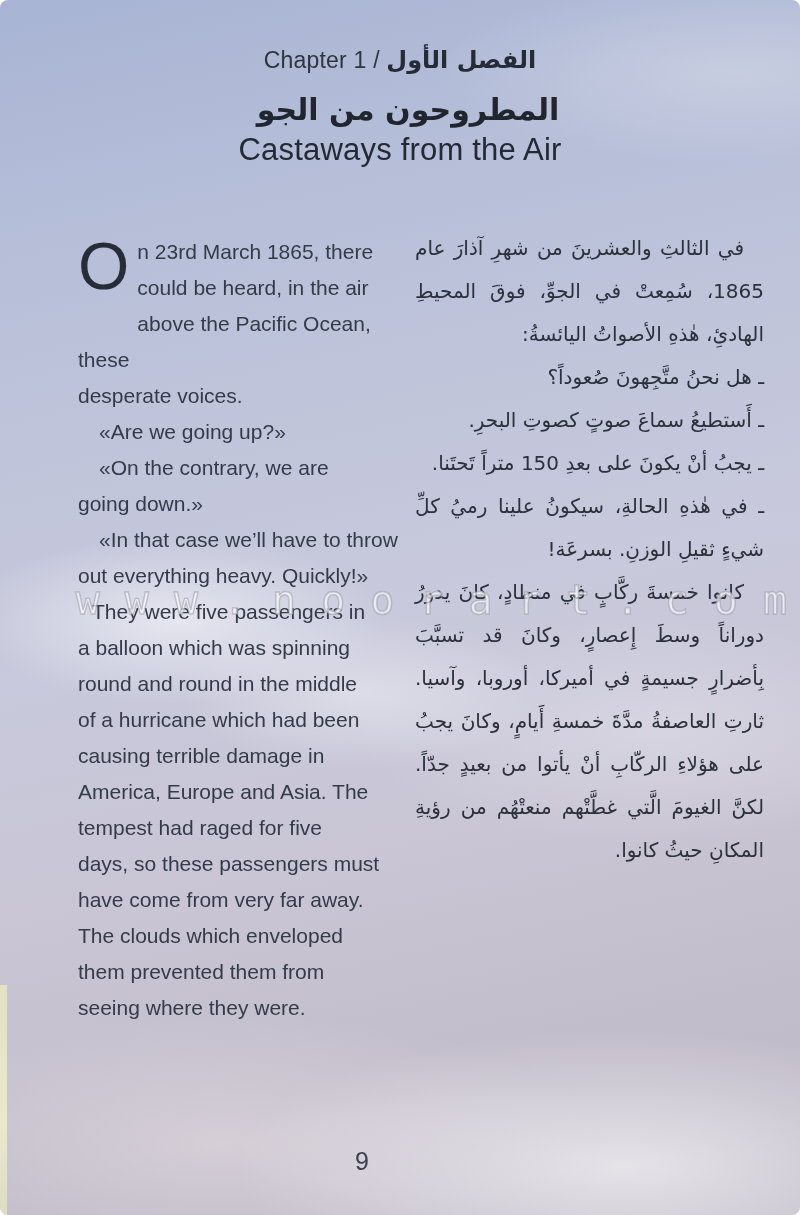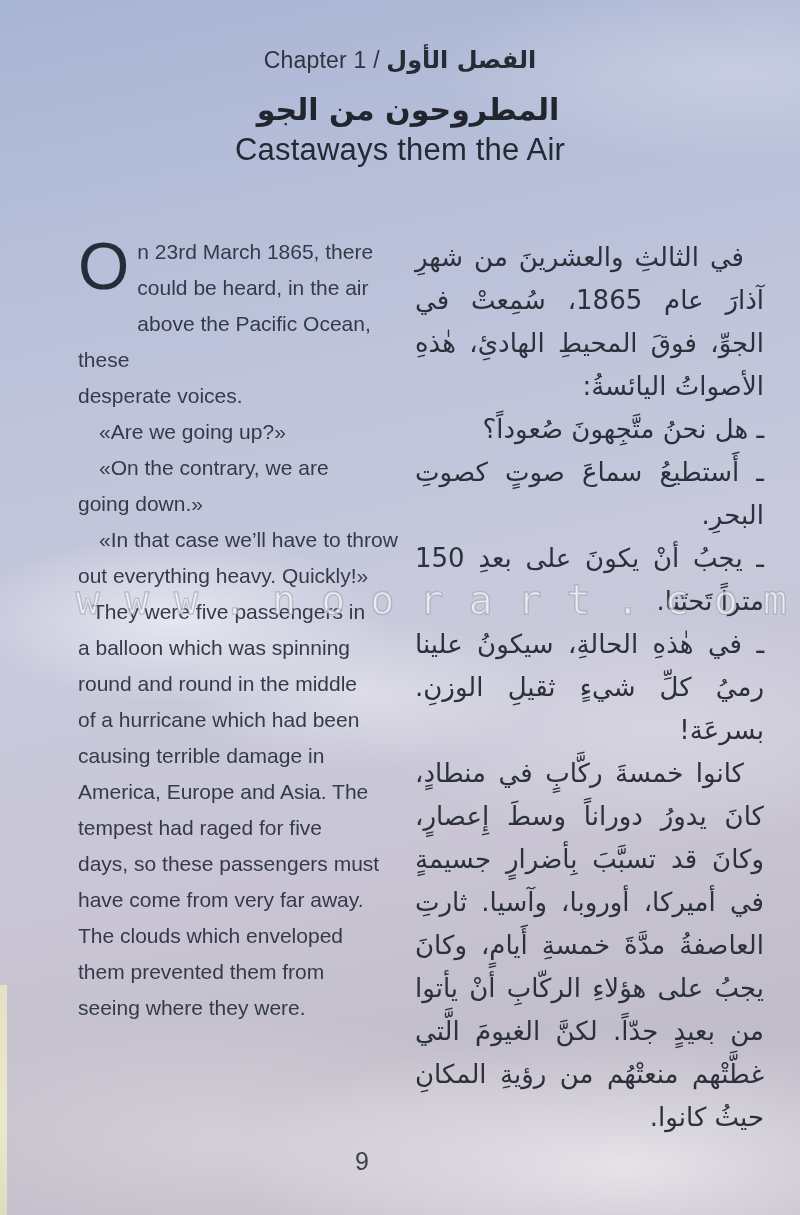--- a/index.html
+++ b/index.html
@@ -9,20 +9,21 @@
     overflow:hidden;
     font-family:"Liberation Sans",sans-serif;
     background:
       radial-gradient(ellipse 300px 120px at 22% 51%, rgba(255,255,255,.55), rgba(255,255,255,0) 70%),
       radial-gradient(ellipse 260px 110px at 45% 57%, rgba(255,255,255,.38), rgba(255,255,255,0) 70%),
       radial-gradient(ellipse 420px 160px at 82% 60%, rgba(242,240,246,.35), rgba(255,255,255,0) 72%),
       radial-gradient(ellipse 520px 180px at 78% 96%, rgba(250,248,250,.65), rgba(255,255,255,0) 75%),
       radial-gradient(ellipse 500px 170px at 28% 94%, rgba(232,224,229,.5), rgba(255,255,255,0) 75%),
       radial-gradient(ellipse 400px 120px at 92% 6%, rgba(222,224,234,.45), rgba(255,255,255,0) 75%),
       linear-gradient(168deg,#a8b4d4 0%,#b4bdd8 15%,#bfc4da 32%,#c8c9dc 50%,#c9c5d4 68%,#c2bdca 84%,#beb9c6 100%);
+    border-radius: 8px;
   }
   .edge-strip{
     position:absolute;left:0;top:985px;width:7px;height:230px;
     background:linear-gradient(180deg,#e9e6c2,#f2eecb 60%,#e0e2bf);
     opacity:.85;
   }
   .chapter-line{
     position:absolute;top:46px;left:0;width:100%;
     text-align:center;font-size:23px;color:#2e3540;letter-spacing:.2px;
   }
@@ -44,24 +45,24 @@
   }
   .col-en p{margin:0;white-space:pre-line;}
   .col-en p.q{text-indent:21px;}
   .col-en p.p-last{text-indent:14px;}
   .dropcap{
     float:left;
     font-size:66px;line-height:58px;height:70px;
     margin:3px 8px 0 0;color:#272d38;
   }
   .col-ar{
-    position:absolute;left:415px;top:236px;width:349px;
+    position:absolute;left:415px;top:227px;width:349px;
     direction:rtl;
     font-family:"DejaVu Sans",sans-serif;
-    font-size:26px;line-height:43px;color:#2b313b;
+    font-size:20px;line-height:43px;color:#2b313b;
     text-align:justify;
   }
   .col-ar p{margin:0;}
   .col-ar p.indent{text-indent:20px;}
   .watermark{
     position:absolute;top:578px;left:12px;width:100%;
     text-align:right;
     font-family:"DejaVu Sans Mono",monospace;
     font-size:40px;line-height:44px;letter-spacing:25px;
     color:rgba(243,243,248,.42);
@@ -81,21 +82,21 @@
 <div class="page">
 
   <div class="edge-strip"></div>
 
   <div class="chapter-line">
     <span>Chapter 1 /</span>
     <span class="chapter-ar">الفصل الأول</span>
   </div>
 
   <h1 class="title-ar">المطروحون من الجو</h1>
-  <h2 class="title-en">Castaways them the Air</h2>
+  <h2 class="title-en">Castaways from the Air</h2>
 
   <section class="col-en">
     <p><span class="dropcap">O</span><span>n 23rd March 1865, there
 could be heard, in the air
 above the Pacific Ocean, these
 desperate voices.</span></p>
     <p class="q">«Are we going up?»</p>
     <p class="q">«On the contrary, we are
 going down.»</p>
     <p class="q">«In that case we’ll have to throw

